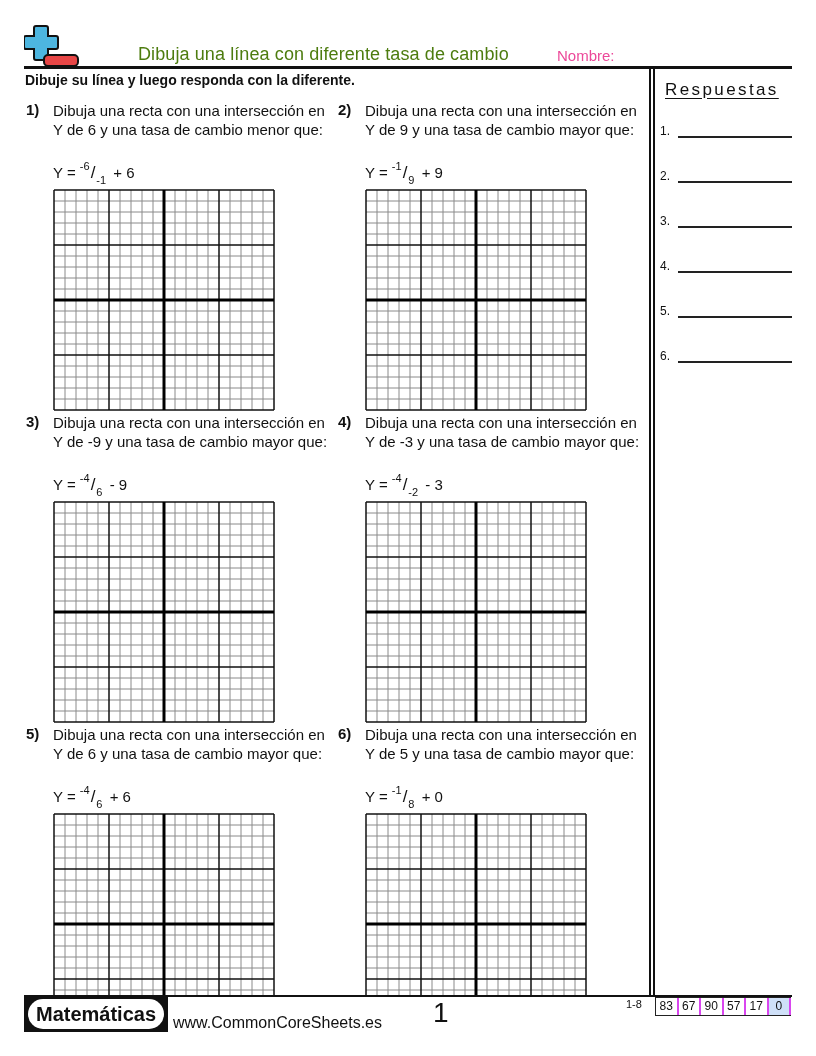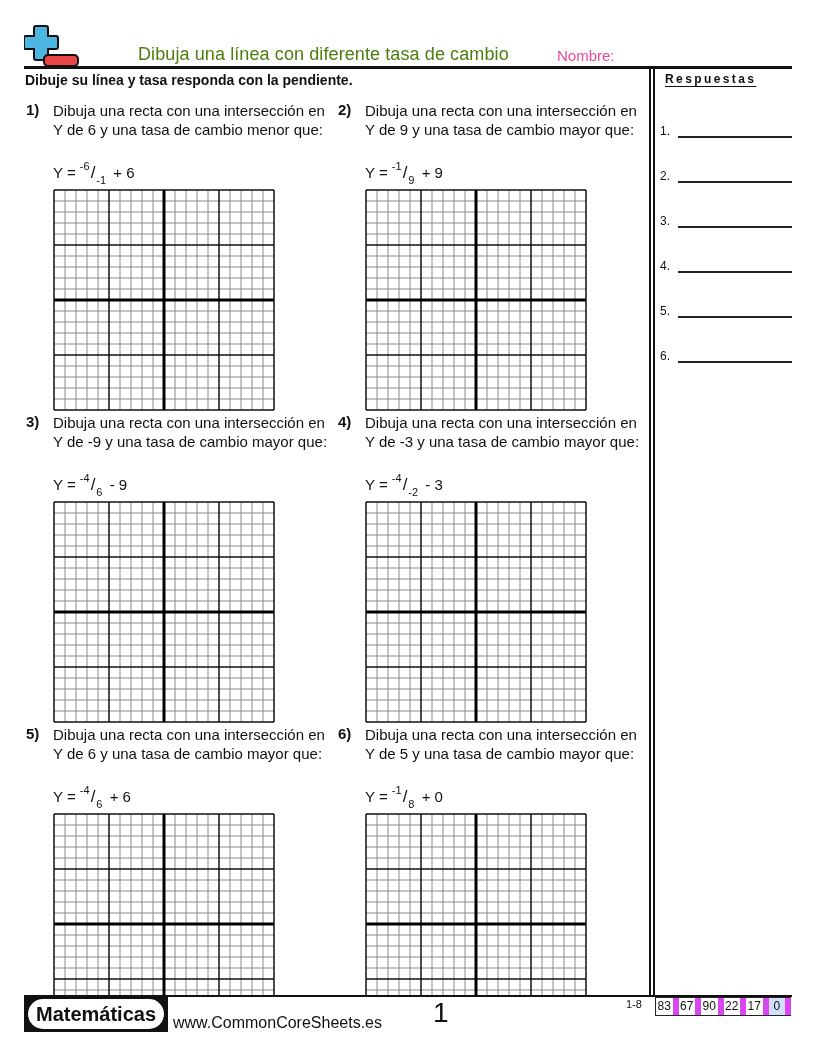--- a/index.html
+++ b/index.html
@@ -9,21 +9,21 @@
   .logo { position: absolute; left: 24px; top: 24px; width: 56px; height: 44px; }
   .title { position: absolute; left: 138px; top: 44px; font-size: 18px; color: #4d7c0f; letter-spacing: 0.1px; }
   .name-label { position: absolute; left: 557px; top: 47px; font-size: 15px; color: #ec4899; }
   .header-rule { position: absolute; left: 24px; top: 66px; width: 768px; height: 3px; background: #111; }
 
   .instructions { position: absolute; left: 25px; top: 72px; font-size: 14px; font-weight: bold; }
 
   .divider-a { position: absolute; left: 649px; top: 69px; width: 2px; height: 927px; background: #111; }
   .divider-b { position: absolute; left: 653px; top: 69px; width: 2px; height: 927px; background: #111; }
 
-  .answers-title { position: absolute; left: 665px; top: 72px; font-size: 12px; font-weight: bold;
+  .answers-title { position: absolute; left: 665px; top: 80px; font-size: 17px; font-weight: normal;
                    letter-spacing: 2.4px; text-decoration: underline; text-underline-offset: 3px; }
   .answer-row { position: absolute; left: 660px; width: 132px; height: 20px; }
   .answer-row .num { position: absolute; left: 0; top: 2px; font-size: 12px; }
   .answer-row .line { position: absolute; left: 18px; right: 0; top: 14px; height: 1.5px; background: #222; }
 
   .problem { position: absolute; width: 300px; }
   .problem .pnum { position: absolute; left: 0; top: 0; font-size: 15px; font-weight: bold; }
   .problem .ptext { position: absolute; left: 27px; top: 0; width: 285px; font-size: 15px; line-height: 19px; }
   .problem .eq { position: absolute; left: 27px; top: 62px; font-size: 15px; white-space: nowrap; }
   .eq .sup { position: relative; top: -8px; font-size: 11px; }
@@ -35,38 +35,38 @@
 
   .footer-rule { position: absolute; left: 24px; top: 995px; width: 768px; height: 2px; background: #111; }
   .brand-box { position: absolute; left: 24px; top: 996px; width: 144px; height: 36px; background: #111; }
   .brand-pill { position: absolute; left: 28px; top: 999px; width: 136px; height: 30px; background: #fff;
                 border-radius: 15px; font-size: 20px; font-weight: bold; text-align: center; line-height: 30px; }
   .site { position: absolute; left: 173px; top: 1014px; font-size: 16px; }
   .page-num { position: absolute; left: 433px; top: 997px; font-size: 28px; }
 
   .score-label { position: absolute; left: 626px; top: 998px; font-size: 11px; }
   .score-table { position: absolute; left: 655px; top: 997px; display: flex; border: 1px solid #222; border-right: none; }
-  .score-cell { width: 22.5px; height: 17px; border-right: 6px solid #d946ef; font-size: 12px;
+  .score-cell { width: 22.5px; height: 17px; border-right: 2px solid #d946ef; font-size: 12px;
                 text-align: center; line-height: 17px; }
   .score-cell.last { background: #cfe0f8; }
 </style>
 </head>
 <body>
 
 <div class="logo">
   <svg width="56" height="44" viewBox="0 0 56 44">
     <path d="M12 2 h10 a2 2 0 0 1 2 2 v8 h8 a2 2 0 0 1 2 2 v9 a2 2 0 0 1 -2 2 h-8 v9 a2 2 0 0 1 -2 2 h-10 a2 2 0 0 1 -2 -2 v-9 h-8 a2 2 0 0 1 -2 -2 v-9 a2 2 0 0 1 2 -2 h8 v-8 a2 2 0 0 1 2 -2z" fill="#4db6e0" stroke="#111" stroke-width="2"></path>
     <rect x="20" y="31" width="34" height="11" rx="4" fill="#e84646" stroke="#111" stroke-width="2"></rect>
   </svg>
 </div>
 <div class="title">Dibuja una línea con diferente tasa de cambio</div>
 <div class="name-label">Nombre:</div>
 <div class="header-rule"></div>
 
-<div class="instructions">Dibuje su línea y tasa responda con la pendiente.</div>
+<div class="instructions">Dibuje su línea y luego responda con la diferente.</div>
 
 <div class="divider-a"></div>
 <div class="divider-b"></div>
 
 <div class="answers-title">Respuestas</div>
 <div class="answer-row" style="top:122px">
   <span class="num">1.</span>
   <span class="line"></span>
 </div>
 <div class="answer-row" style="top:167px">
@@ -429,16 +429,16 @@
 <div class="footer-rule"></div>
 <div class="brand-box"></div>
 <div class="brand-pill">Matemáticas</div>
 <div class="site">www.CommonCoreSheets.es</div>
 <div class="page-num">1</div>
 <div class="score-label">1-8</div>
 <div class="score-table">
   <div class="score-cell">83</div>
   <div class="score-cell">67</div>
   <div class="score-cell">90</div>
-  <div class="score-cell">22</div>
+  <div class="score-cell">57</div>
   <div class="score-cell">17</div>
   <div class="score-cell last">0</div>
 </div>
 
 </body></html>

